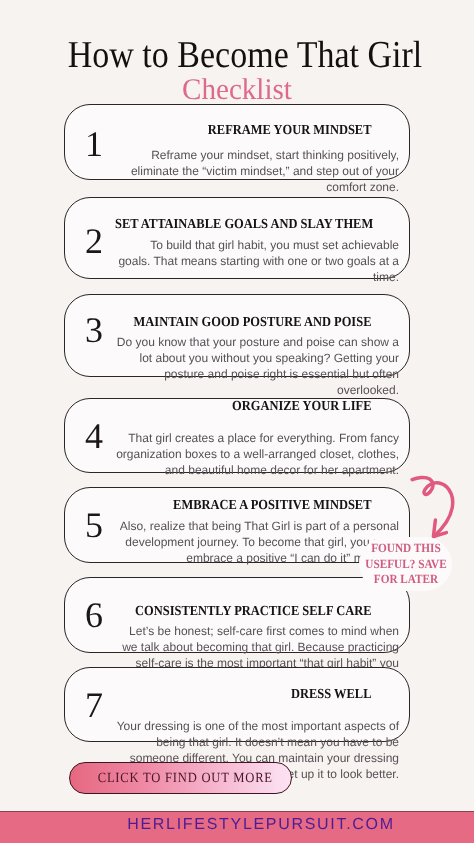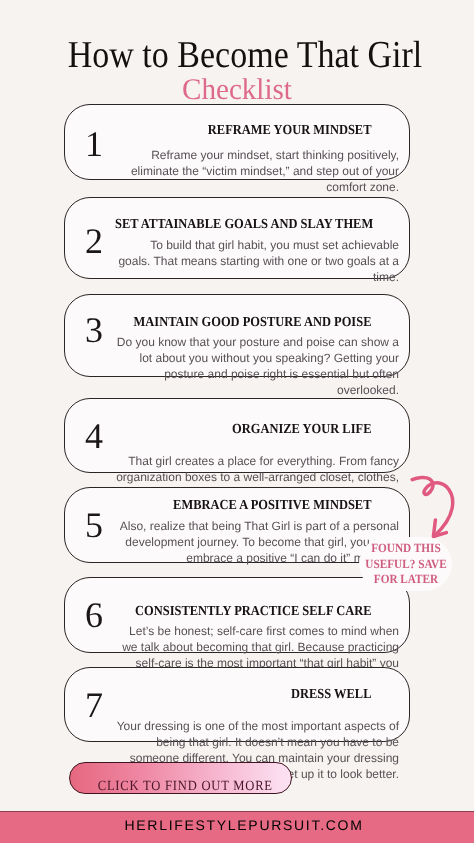--- a/index.html
+++ b/index.html
@@ -18,29 +18,29 @@
   .num{position:absolute;left:13px;width:32px;text-align:center;
     font-family:"Liberation Serif",serif;font-size:36px;line-height:36px;color:#1b1618;}
   .body{position:absolute;left:50px;width:284px;text-align:right;}
   .h{font-family:"Liberation Serif",serif;font-weight:bold;font-size:13.8px;line-height:14px;
     letter-spacing:0px;color:#171214;white-space:nowrap;transform:scaleX(.903);transform-origin:left;}
   .p{font-size:12px;line-height:16px;color:#575055;}
 
   .cta{position:absolute;left:69px;top:761.5px;width:223px;height:32.5px;box-sizing:border-box;
     border:1.8px solid #3e1420;border-radius:17px;
     background:linear-gradient(90deg,#e66880 0%,#ef88a4 33%,#f6b4cd 65%,#fbdcee 94%,#fce2f1 100%);
-    display:flex;align-items:flex-end;justify-content:center;}
+    display:flex;align-items:center;justify-content:center;}
   .cta span{font-family:"Liberation Serif",serif;font-size:14px;line-height:14px;letter-spacing:.85px;
     color:#4a1528;transform:scaleX(.9);display:inline-block;white-space:nowrap;position:relative;left:5px;top:1px;}
 
   .footer{position:absolute;left:0;top:810.5px;width:474px;height:32.5px;background:#e66a83;
     border-top:1.6px solid #8b3f51;box-sizing:border-box;
     display:flex;align-items:center;justify-content:center;}
-  .footer span{color:#000000;font-size:14px;line-height:12.6px;letter-spacing:1.7px;
-    position:relative;left:7px;top:-1.5px;white-space:nowrap;}
+  .footer span{color:#4c1d95;font-size:16px;line-height:12.6px;letter-spacing:1.7px;
+    position:relative;left:24px;top:-1.5px;white-space:nowrap;}
 
   .note{position:absolute;left:355.5px;top:541px;width:100px;text-align:center;
     font-family:"Liberation Serif",serif;font-weight:bold;font-size:12.5px;line-height:15.7px;
     color:#cf5d80;z-index:3;transform:scaleX(.9);}
   .noteblob{position:absolute;left:359px;top:537px;width:93px;height:54px;border-radius:27px;
     background:#fdfafb;z-index:2;}
   .arrow{position:absolute;left:400px;top:470px;z-index:4;}
 </style>
 </head>
 <body>
@@ -66,21 +66,21 @@
       </div>
       <div class="card" style="top: 294.1px; height: 83.4px;">
         <div class="num" style="top:17px">3</div>
         <div class="body" style="top:20.1px">
           <div class="h">MAINTAIN GOOD POSTURE AND POISE</div>
           <div class="p" style="margin-top:5px">Do you know that your posture and poise can show a lot about you without you speaking? Getting your posture and poise right is essential but often overlooked.</div>
         </div>
       </div>
       <div class="card" style="top: 397.5px; height: 75.2px;">
         <div class="num" style="top:19px">4</div>
-        <div class="body" style="top:23px">
+        <div class="body" style="top:0">
           <div class="h">ORGANIZE YOUR LIFE</div>
           <div class="p" style="margin-top:17px">That girl creates a place for everything. From fancy organization boxes to a well-arranged closet, clothes, and beautiful home decor for her apartment.</div>
         </div>
       </div>
       <div class="card" style="top: 487.4px; height: 75.3px;">
         <div class="num" style="top:19px">5</div>
         <div class="body" style="top:9.8px">
           <div class="h">EMBRACE A POSITIVE MINDSET</div>
           <div class="p" style="margin-top:6.2px">Also, realize that being That Girl is part of a personal development journey. To become that girl, you must embrace a positive “I can do it” mindset.</div>
         </div>

